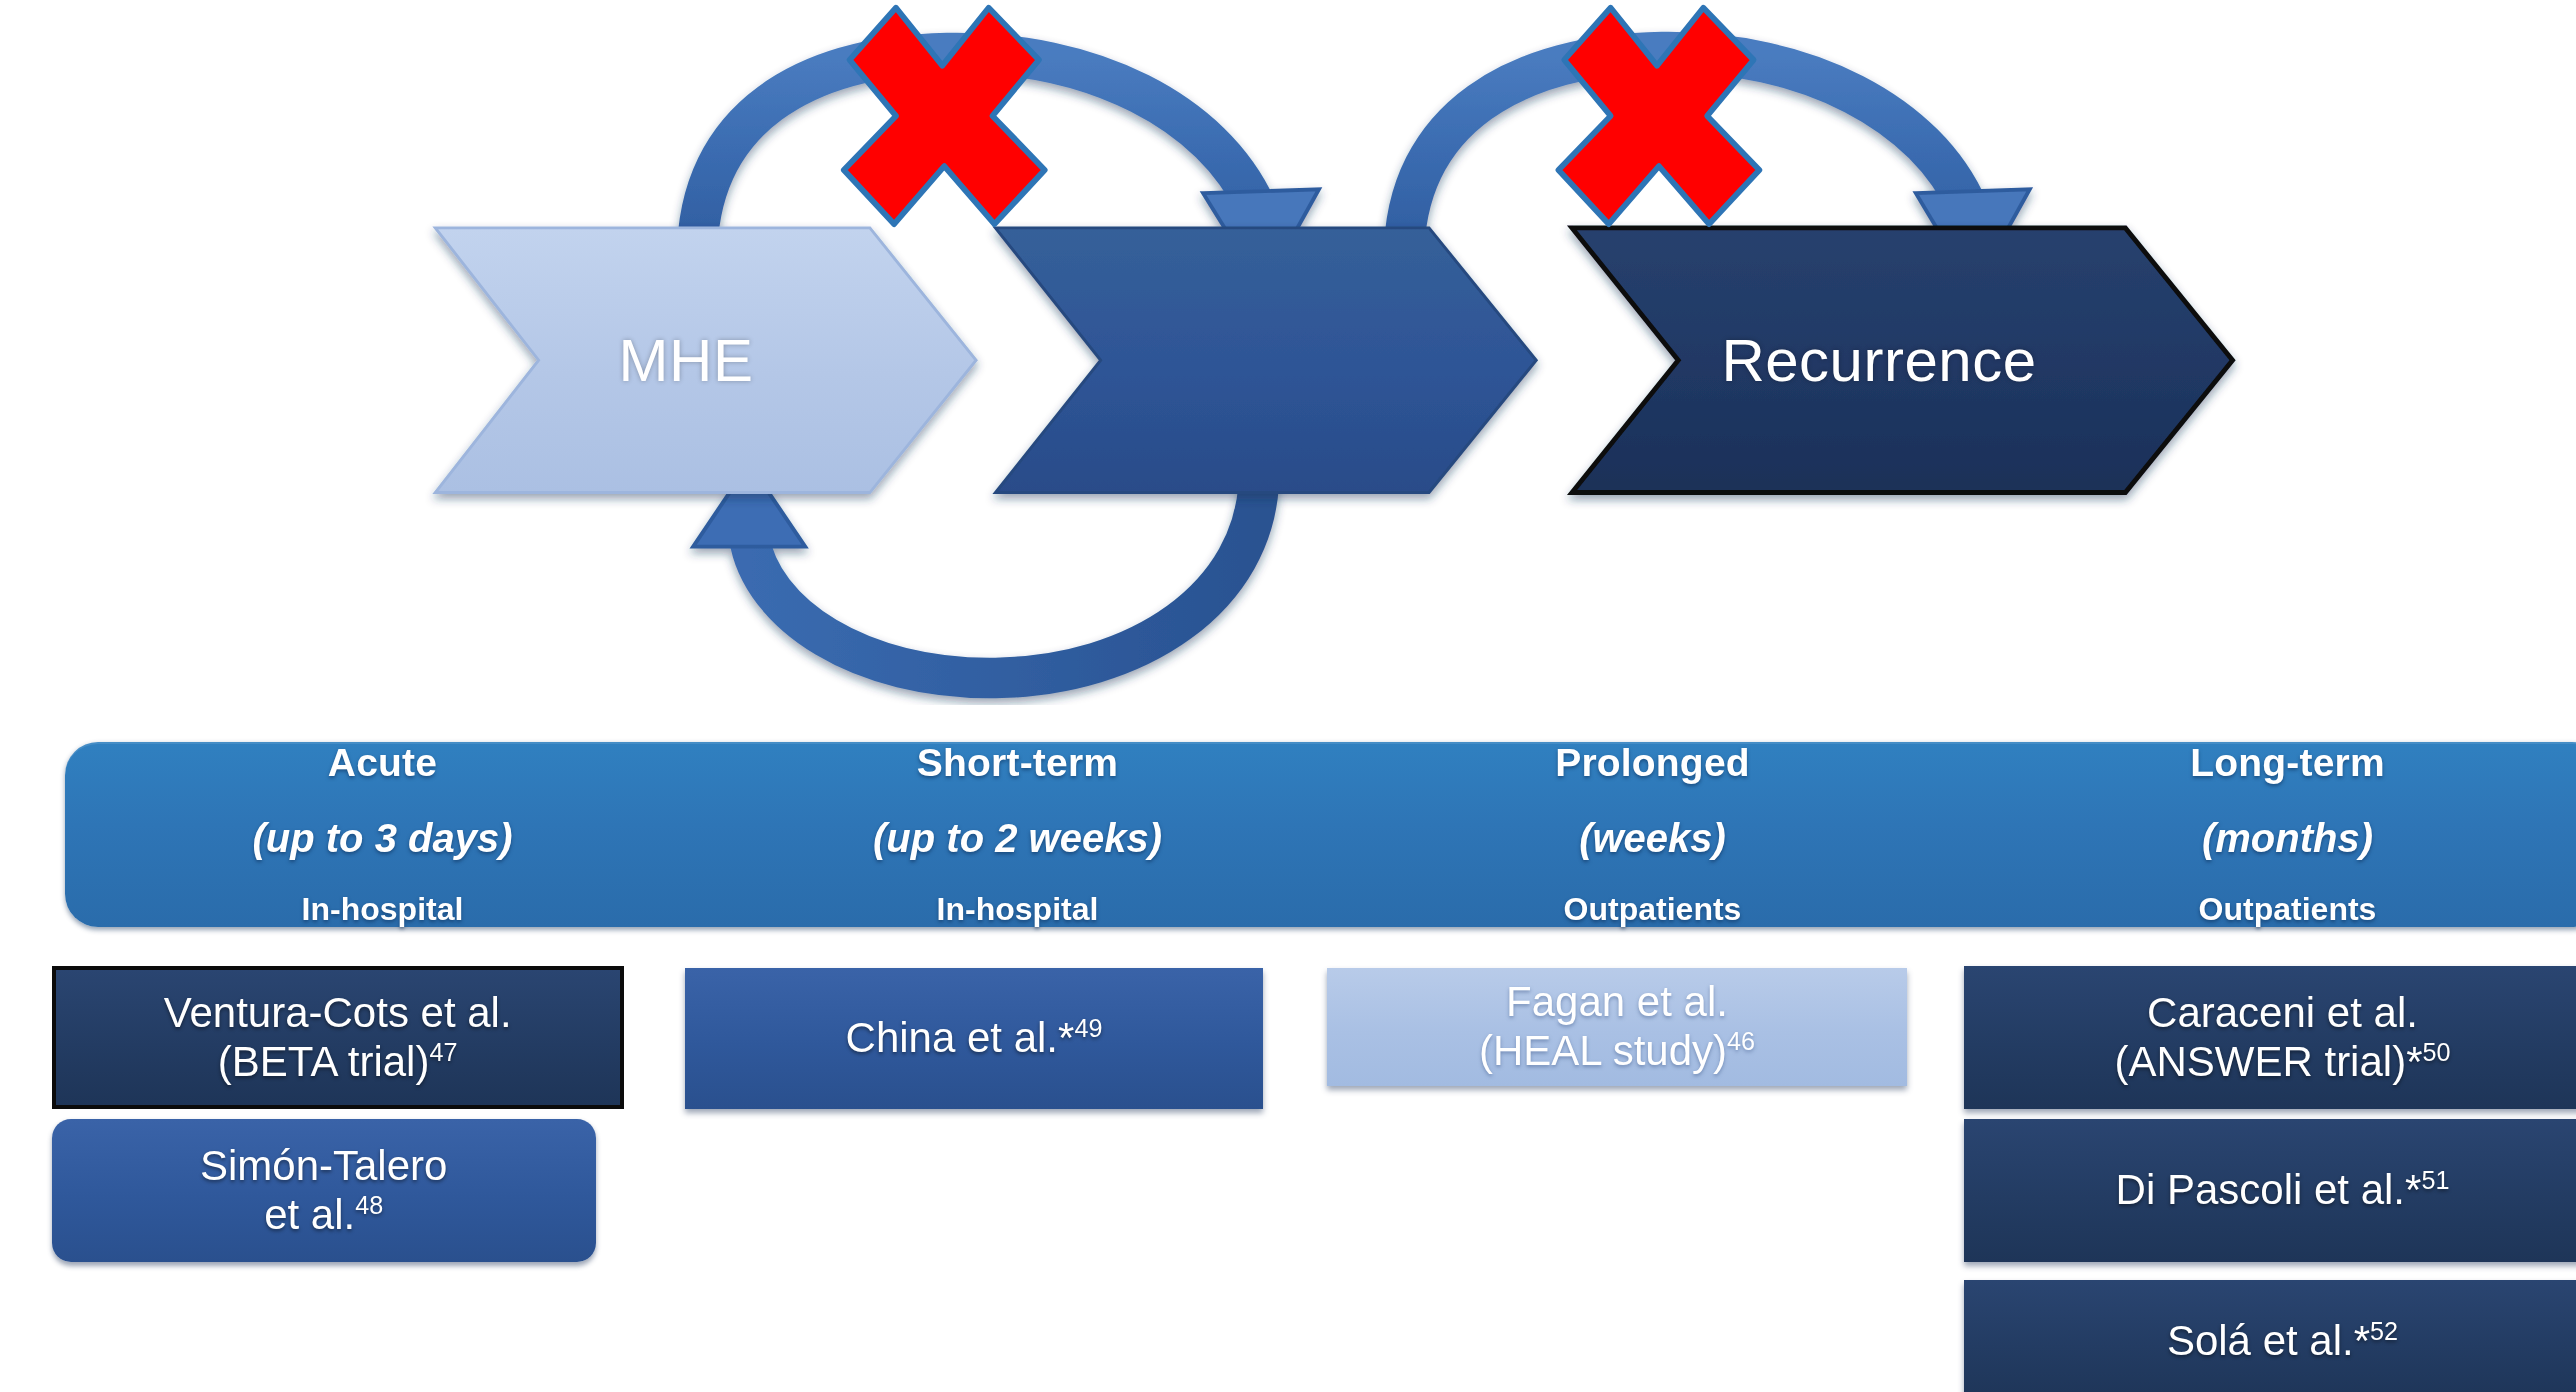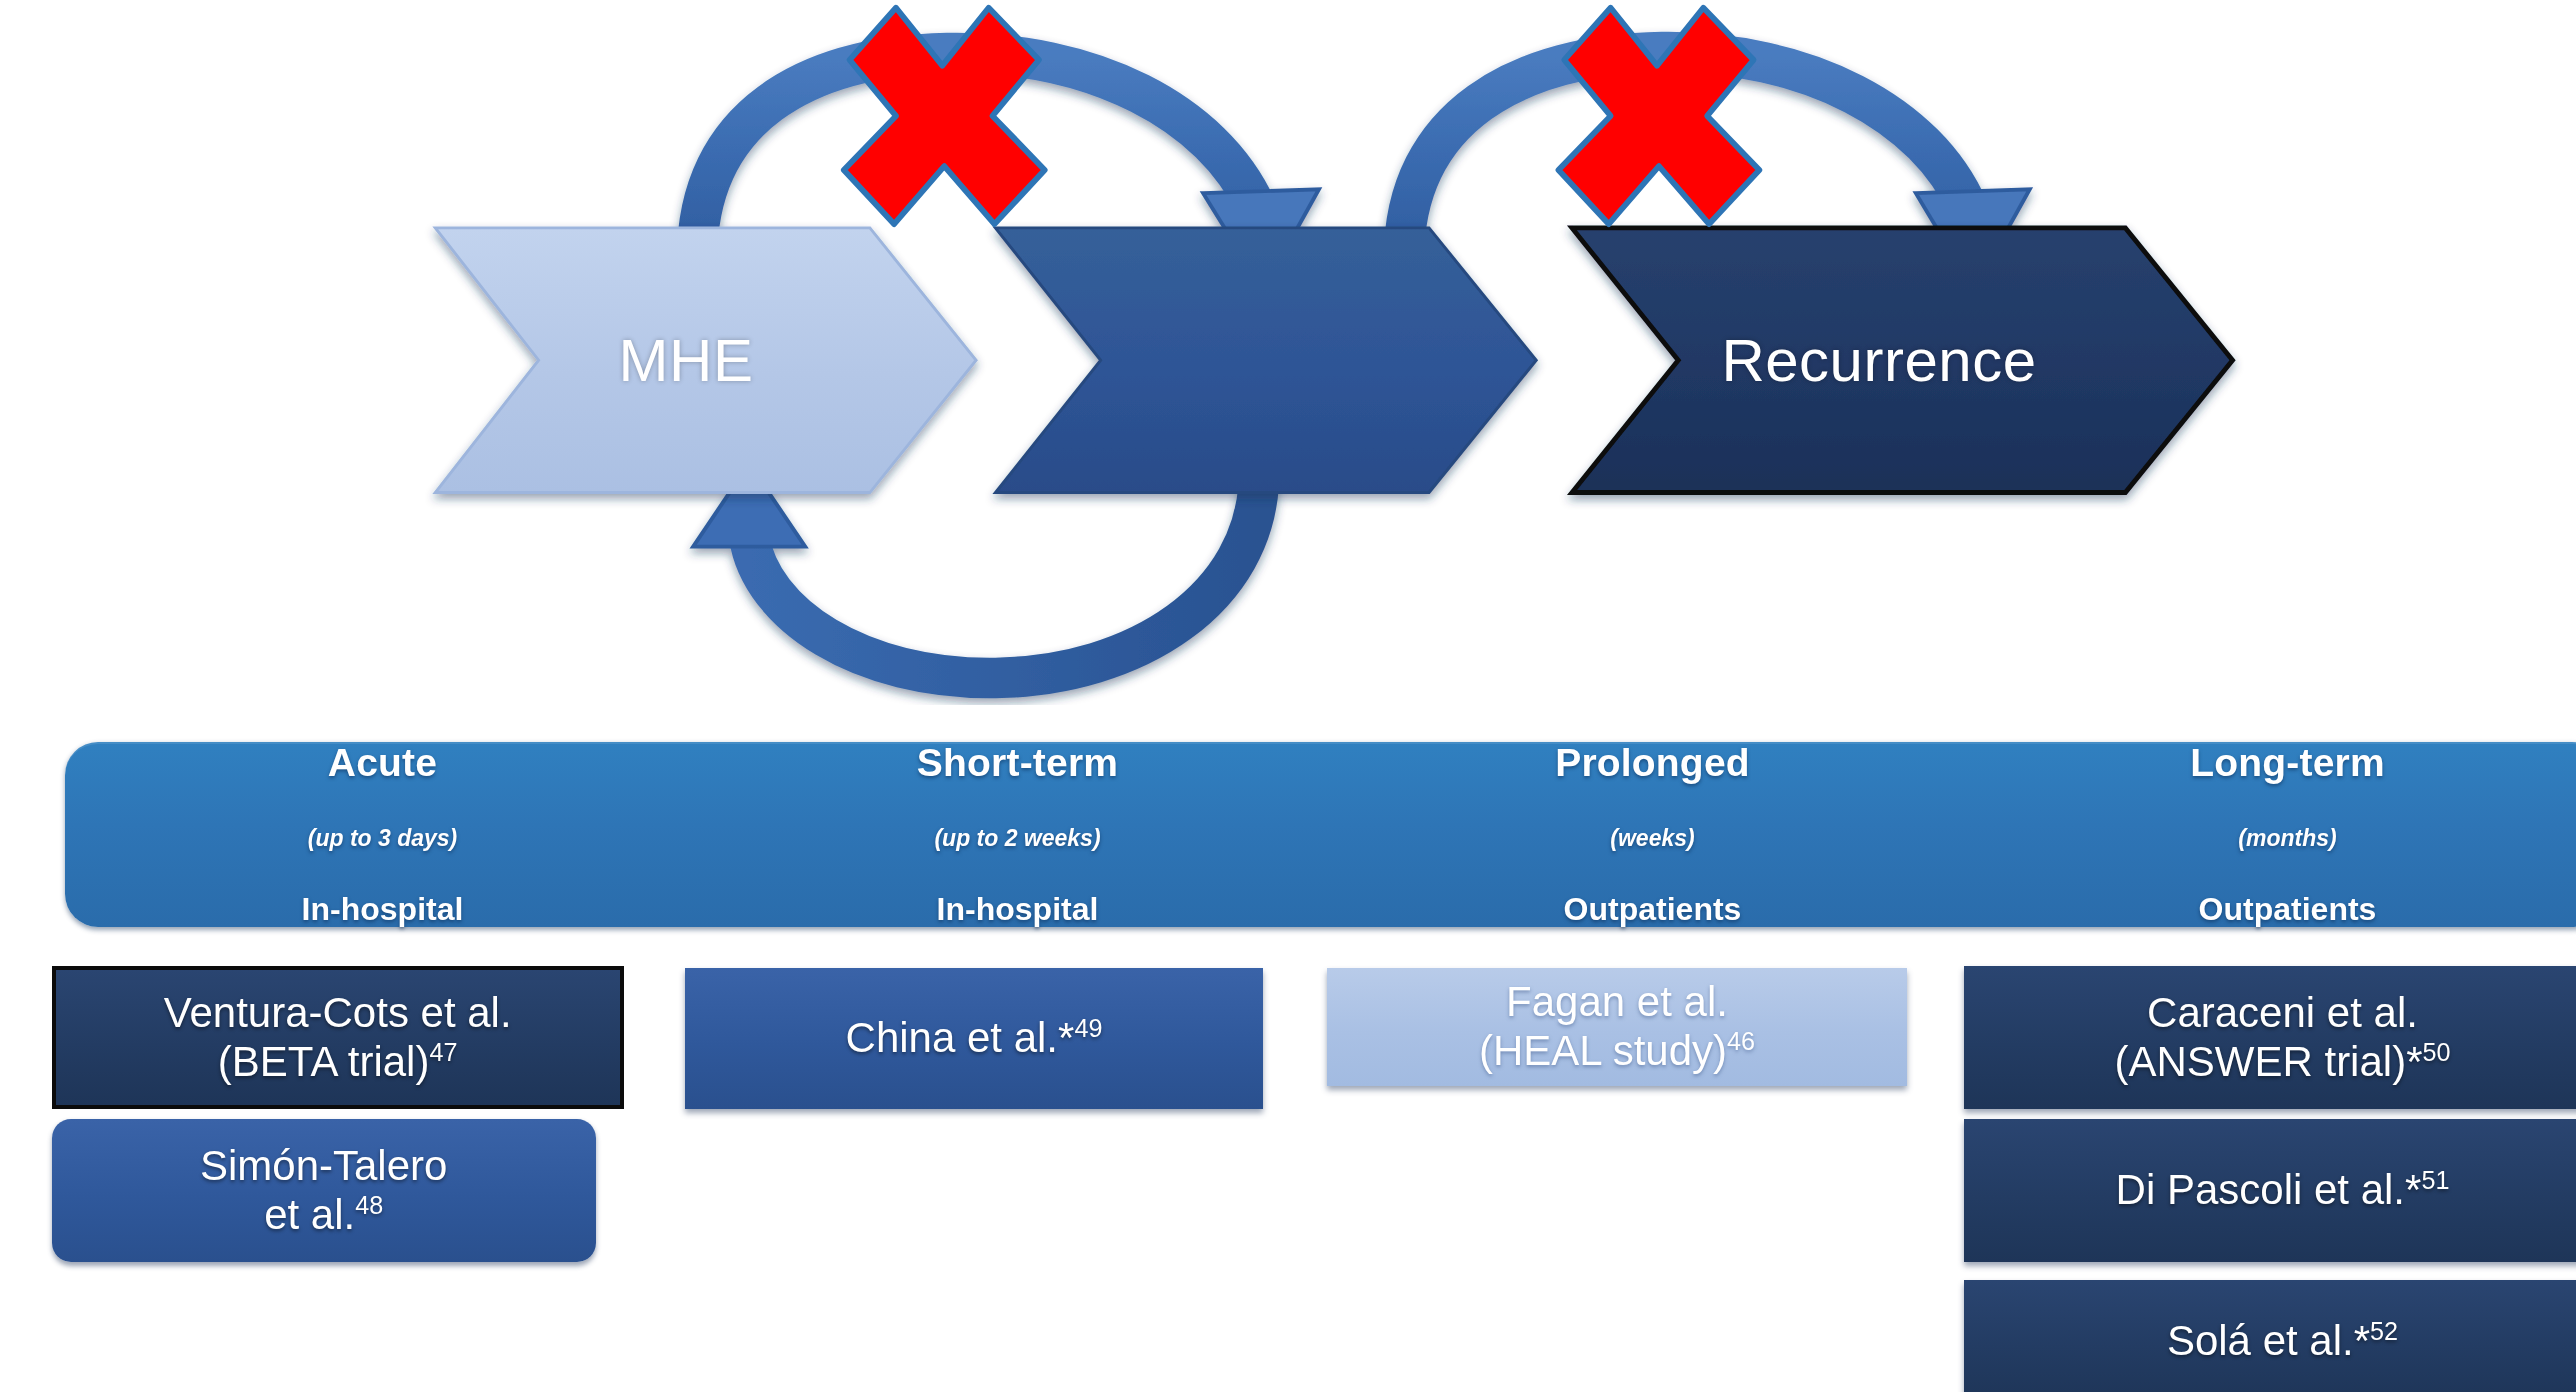--- a/index.html
+++ b/index.html
@@ -32,21 +32,21 @@
     box-shadow:0 2.9px 4.8px rgba(20,50,90,.45), inset 0 1.9px 0 rgba(255,255,255,.10);
     display:flex;
   }
   .phase{
     flex:1 1 0;display:flex;flex-direction:column;
     align-items:center;justify-content:space-between;gap:8.7px;
     color:#fff;text-align:center;line-height:1.06;
     text-shadow:0 1.9px 3.9px rgba(10,40,80,.55);
   }
   .phase-name{font-size:39px;font-weight:bold;letter-spacing:0.2px;}
-  .phase-dur{font-size:23px;font-style:italic;font-weight:bold;}
+  .phase-dur{font-size:40px;font-style:italic;font-weight:bold;}
   .phase-setting{font-size:32px;font-weight:bold;}
 
   
   #studies{position:absolute;left:0;top:966px;width:2576px;height:427px;}
   .col{position:absolute;top:0;}
   .study-box{
     position:absolute;left:0;
     display:flex;align-items:center;justify-content:center;
     text-align:center;color:#ffffff;
     font-size:42px;line-height:1.16;

